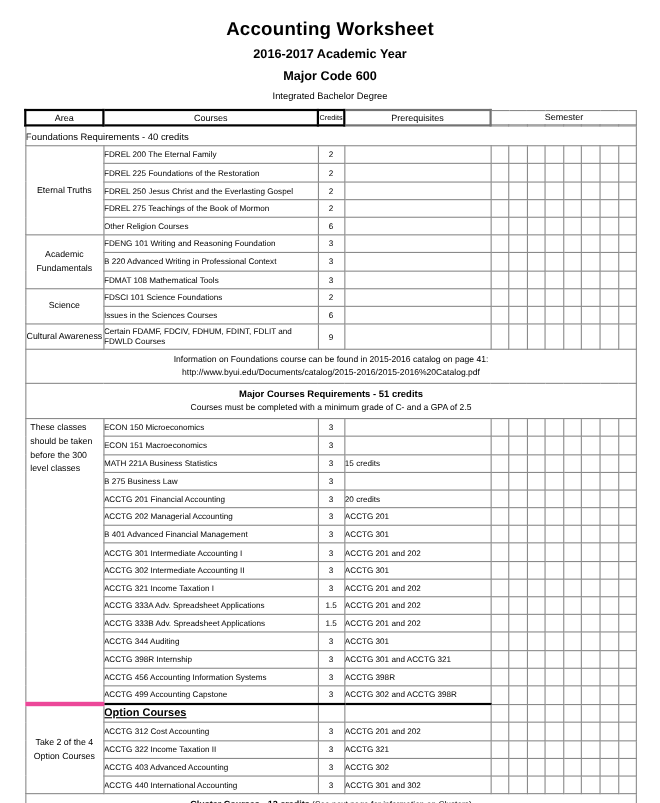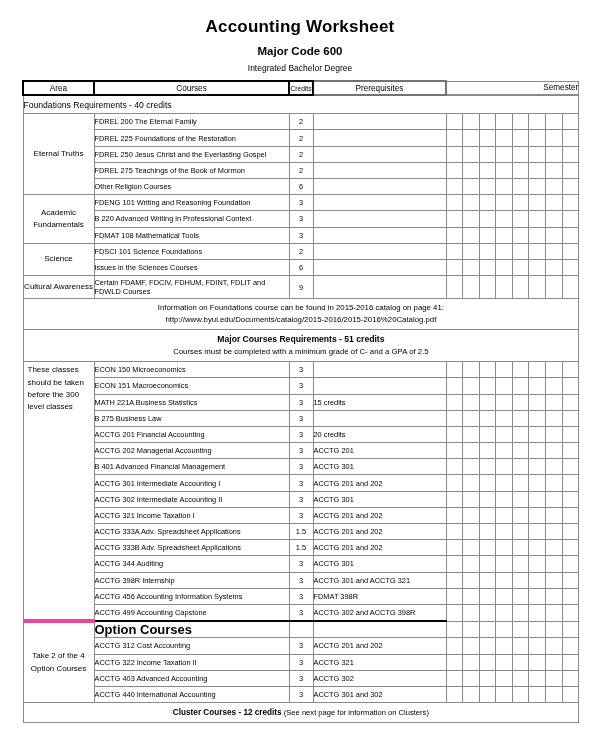--- a/index.html
+++ b/index.html
@@ -35,21 +35,21 @@
   }
 
   
   col.c-area{width:71px;}
   col.c-course{width:195px;}
   col.c-cred{width:24px;}
   col.c-prereq{width:133px;}
   col.c-sem{width:16.6px;}
   .hdr-label{text-align:center;font-weight:bold;font-size:8.2px;}
   .hdr-cred{text-align:center;font-weight:bold;font-size:6.6px;}
-  .semhdr{text-align:right;font-weight:bold;font-size:8.2px;height:12px;border:2px solid #000;}
+  .semhdr{text-align:center;font-weight:bold;font-size:8.2px;height:12px;border:2px solid #000;}
   .semcell{border:1px solid #000;}
   .semblank{border-left:1px solid #555;border-right:1px solid #555;border-top:1px solid #8a8a8a;border-bottom:1px solid #8a8a8a;}
 
   
   .banner td{
     border:2px solid #000;
     font-weight:bold;font-size:8.6px;
     height:17px;
   }
   .banner2 td{
@@ -74,33 +74,34 @@
     text-align:center;font-size:8px;line-height:1.55;
     border-left:2px solid #000;border-right:2px solid #000;
     padding:0 2px;
   }
   td.area.lft{text-align:left;padding-left:4px;}
   td.course{text-align:left;padding-left:3px;font-size:7.4px;}
   td.cred{text-align:center;font-size:7.4px;}
   td.prereq{text-align:left;padding-left:3px;font-size:7.4px;}
   tr.r td{height:15.2px;}
   tr.r2 td{height:22px;margin-top:35px;}
-  td.course.bold{font-weight:bold;font-size:13px;}
+  td.course.bold{font-weight:bold;font-size:10px;text-decoration:underline;}
   td.rend{border-right:2px solid #000;}
   td.lend{border-left:2px solid #000;}
   td.topthick{border-top:2px solid #000;}
   a.link{color:#000;text-decoration:none;}
 </style>
 </head>
 <body>
 
 <div class="page">
 
   <div class="titles">
     <div class="t-main">Accounting Worksheet</div>
+    <div class="t-sub">2016-2017 Academic Year</div>
     <div class="t-sub2">Major Code 600</div>
     <div class="t-small">Integrated Bachelor Degree</div>
   </div>
 
   <div class="tblwrap">
   <table class="ws">
     <colgroup>
       <col class="c-area">
           <col class="c-course">
           <col class="c-cred">
@@ -473,21 +474,21 @@
             <td class="semblank"></td>
             <td class="semblank"></td>
             <td class="semblank"></td>
             <td class="semblank"></td>
             <td class="semblank"></td>
             <td class="semblank rend"></td>
           </tr>
           <tr class="r">
             <td class="course">ACCTG 456 Accounting Information Systems</td>
     <td class="cred">3</td>
-    <td class="prereq">FDMAT 398R</td>
+    <td class="prereq">ACCTG 398R</td>
     <td class="semblank"></td>
             <td class="semblank"></td>
             <td class="semblank"></td>
             <td class="semblank"></td>
             <td class="semblank"></td>
             <td class="semblank"></td>
             <td class="semblank"></td>
             <td class="semblank rend"></td>
           </tr>
           <tr class="r">

